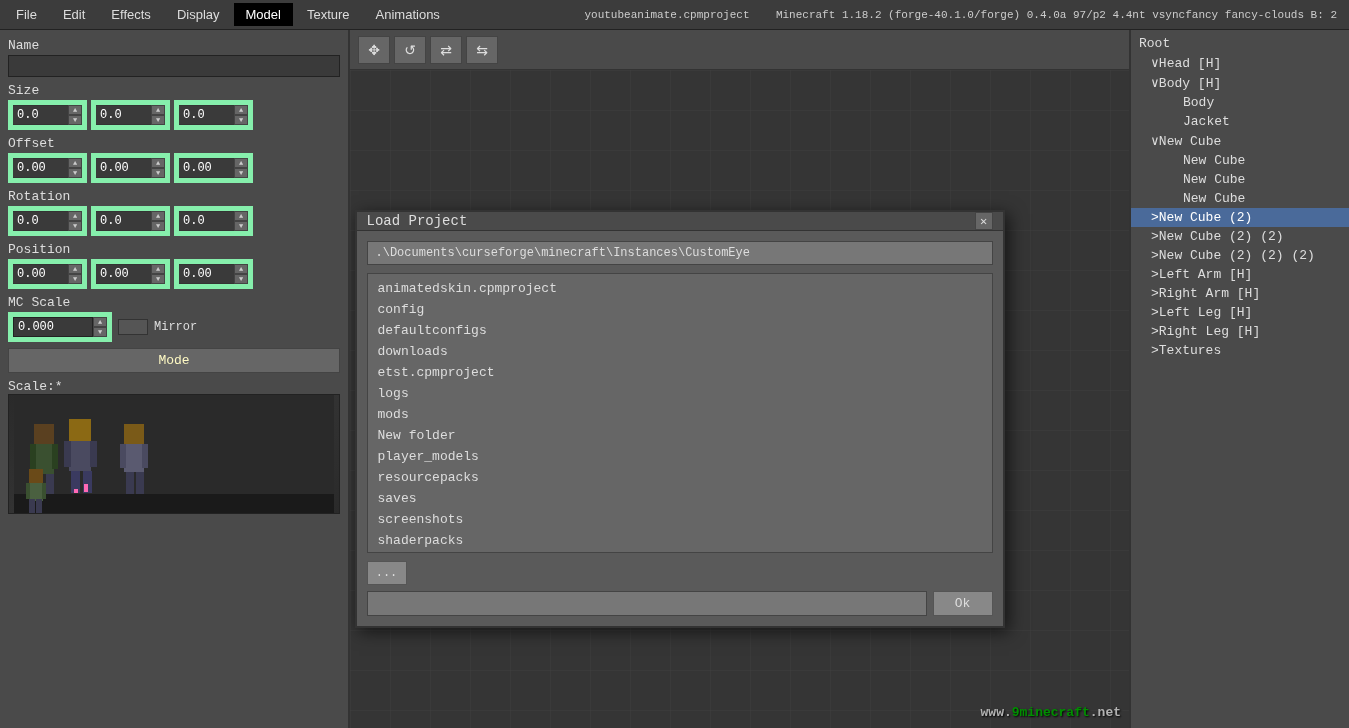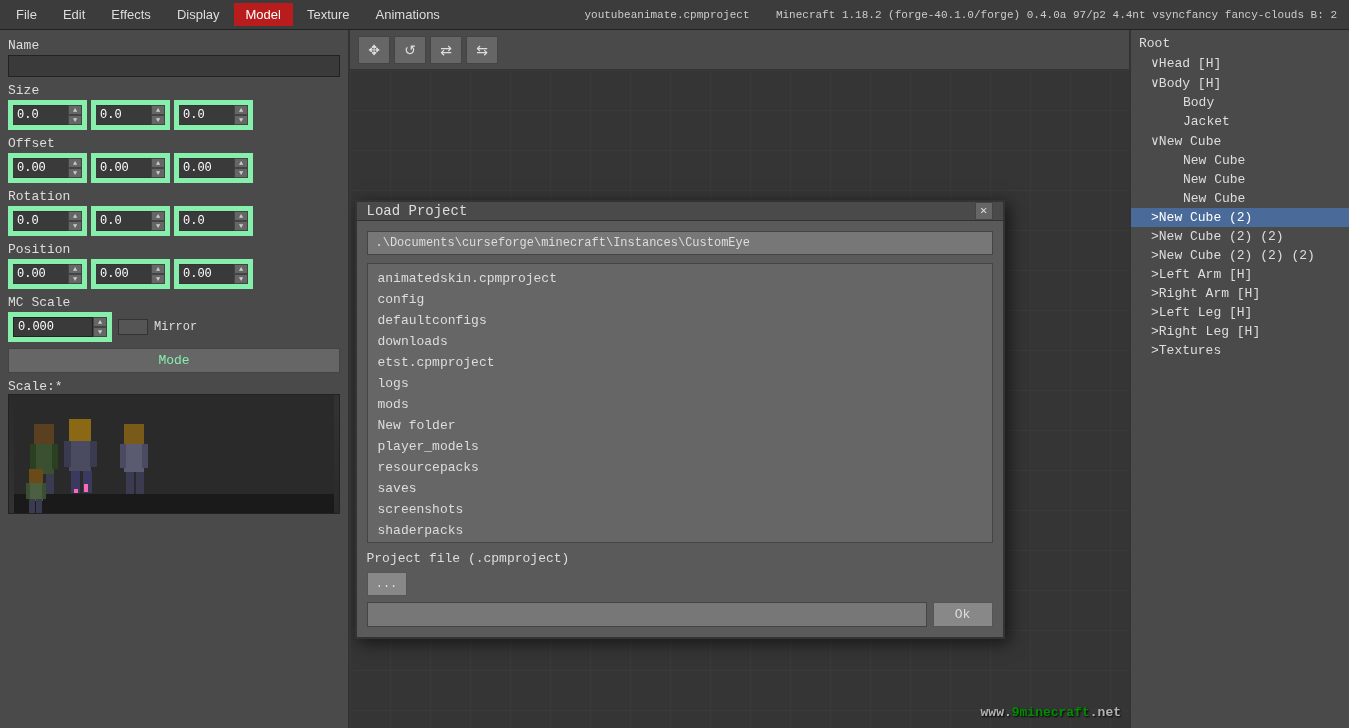--- a/index.html
+++ b/index.html
@@ -29,21 +29,21 @@
     }
     .menu-item {
       padding: 4px 12px;
       cursor: pointer;
       font-size: 13px;
       color: #ddd;
       background: transparent;
       border: none;
     }
     .menu-item.active {
-      background: #b91c1c;
+      background: #000000;
       color: #fff;
     }
     .title-bar {
       font-size: 11px;
       color: #ccc;
       margin-left: auto;
       padding-right: 8px;
     }
 
     
@@ -151,21 +151,21 @@
     }
     .mirror-label {
       font-size: 12px;
       color: #ddd;
     }
 
     .mode-button {
       width: 100%;
       background: #666;
       border: 1px solid #444;
-      color: #86efac;
+      color: #fef9c3;
       padding: 4px;
       cursor: pointer;
       font-family: 'Courier New', monospace;
       font-size: 13px;
       text-align: center;
     }
 
     .skin-label {
       font-size: 13px;
       color: #ddd;
@@ -662,21 +662,20 @@
               <div class="file-item">mods</div>
               <div class="file-item">New folder</div>
               <div class="file-item">player_models</div>
               <div class="file-item">resourcepacks</div>
               <div class="file-item">saves</div>
               <div class="file-item">screenshots</div>
               <div class="file-item">shaderpacks</div>
             </div>
 
             <div class="dialog-bottom">
-              <span class="project-label">Project file (.cpmproject)</span>
               <div class="dialog-bottom-row">
                 <div style="flex:1; display:flex; gap:6px;">
                   <button class="browse-btn">...</button>
                 </div>
               </div>
               <div class="dialog-row-full">
                 <input class="project-input-full" type="text" value="" style="">
                 <button class="ok-btn">Ok</button>
               </div>
             </div>

